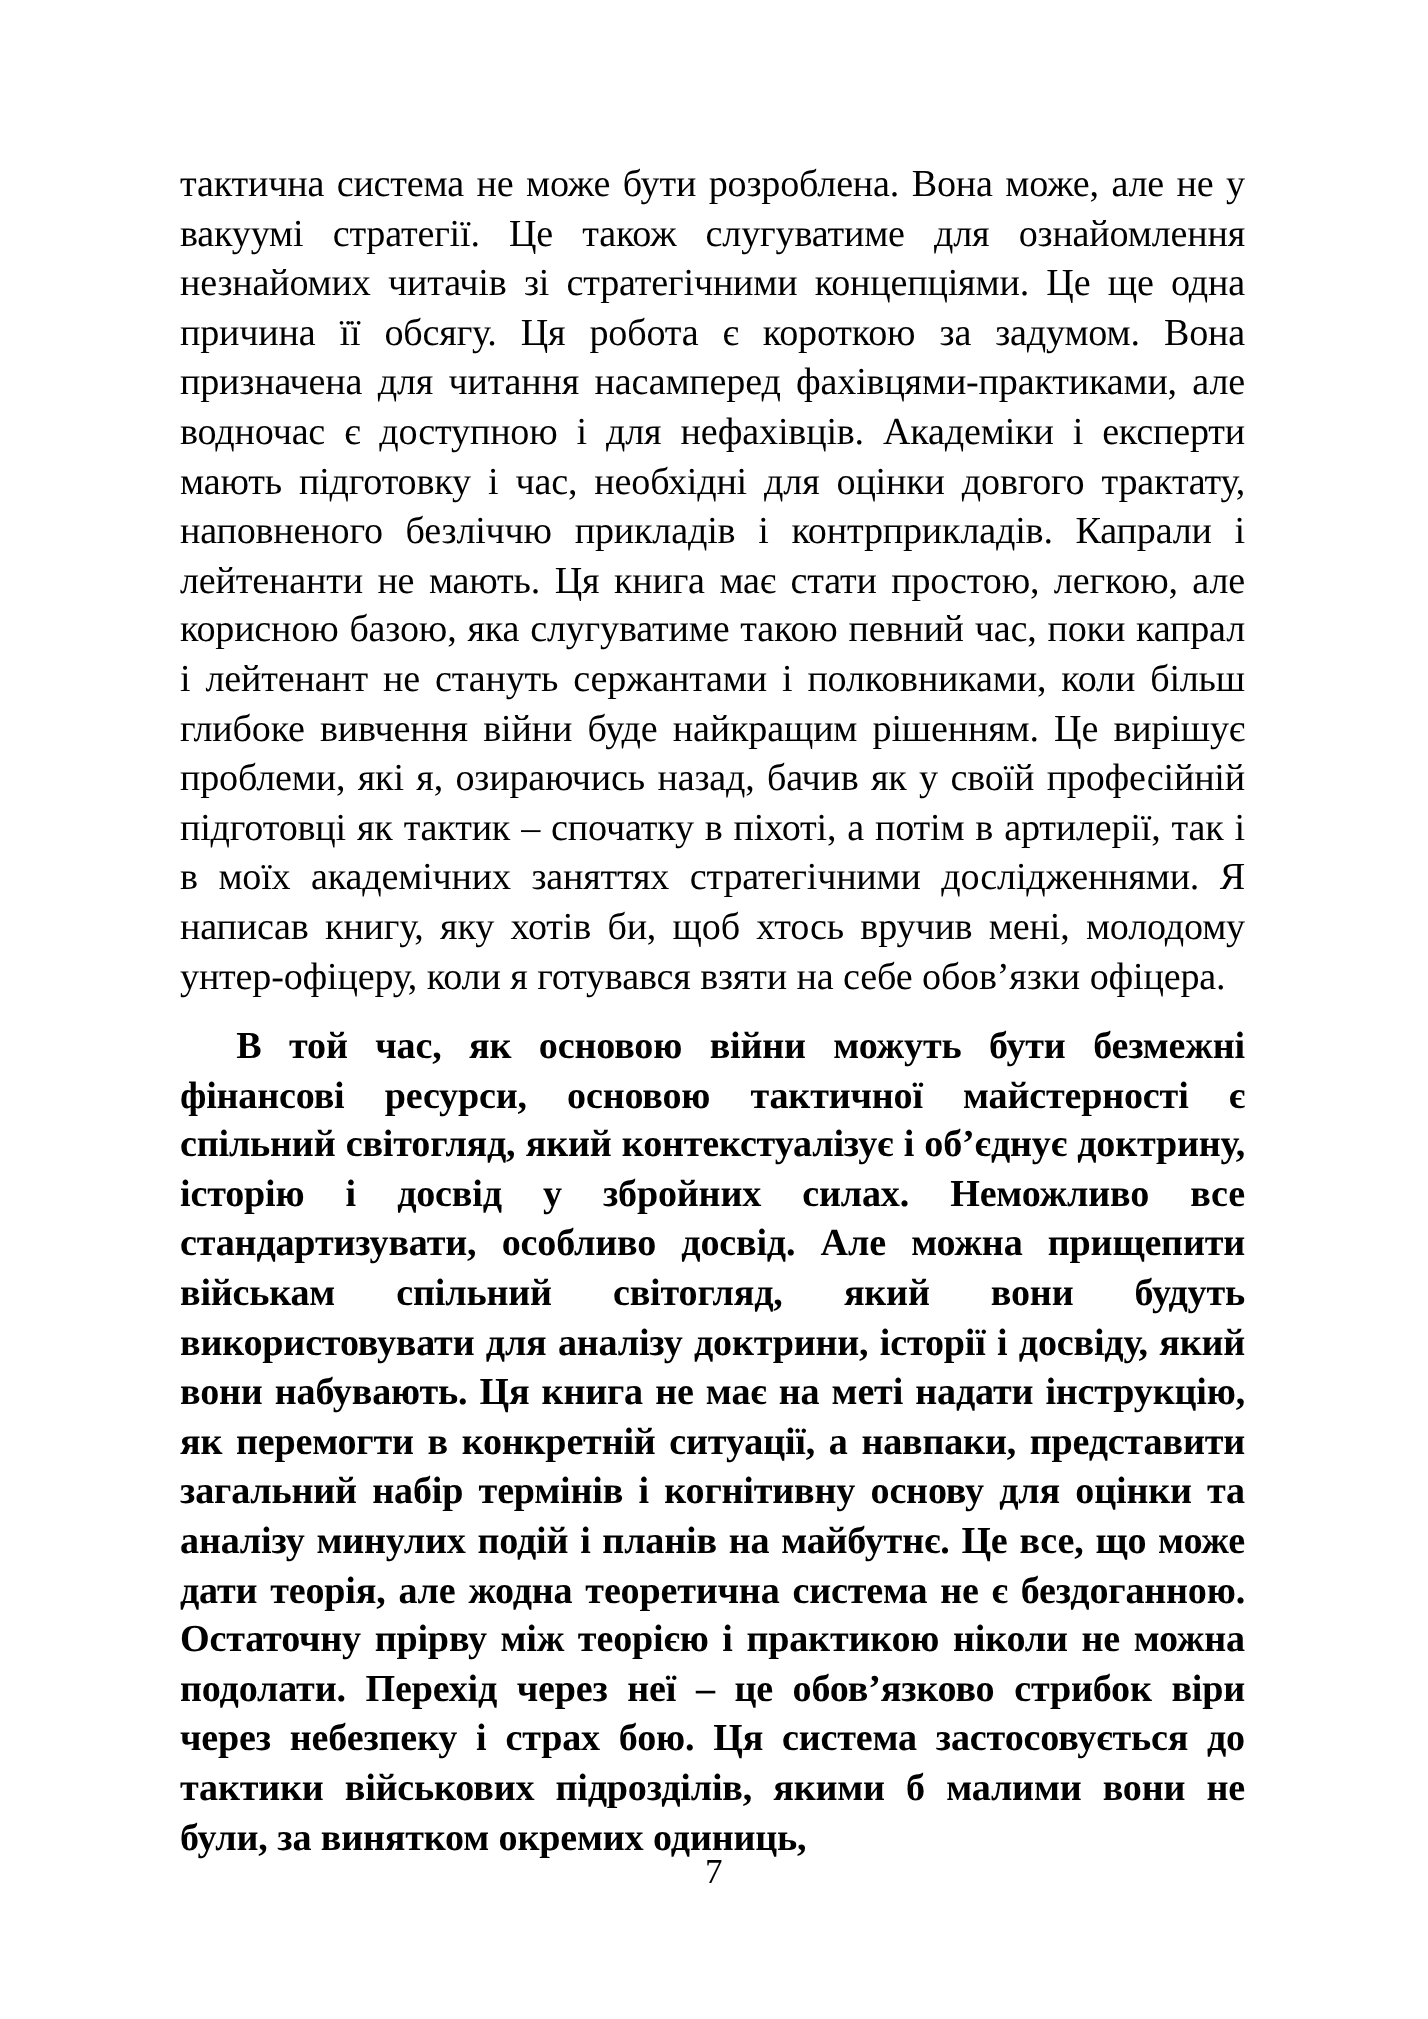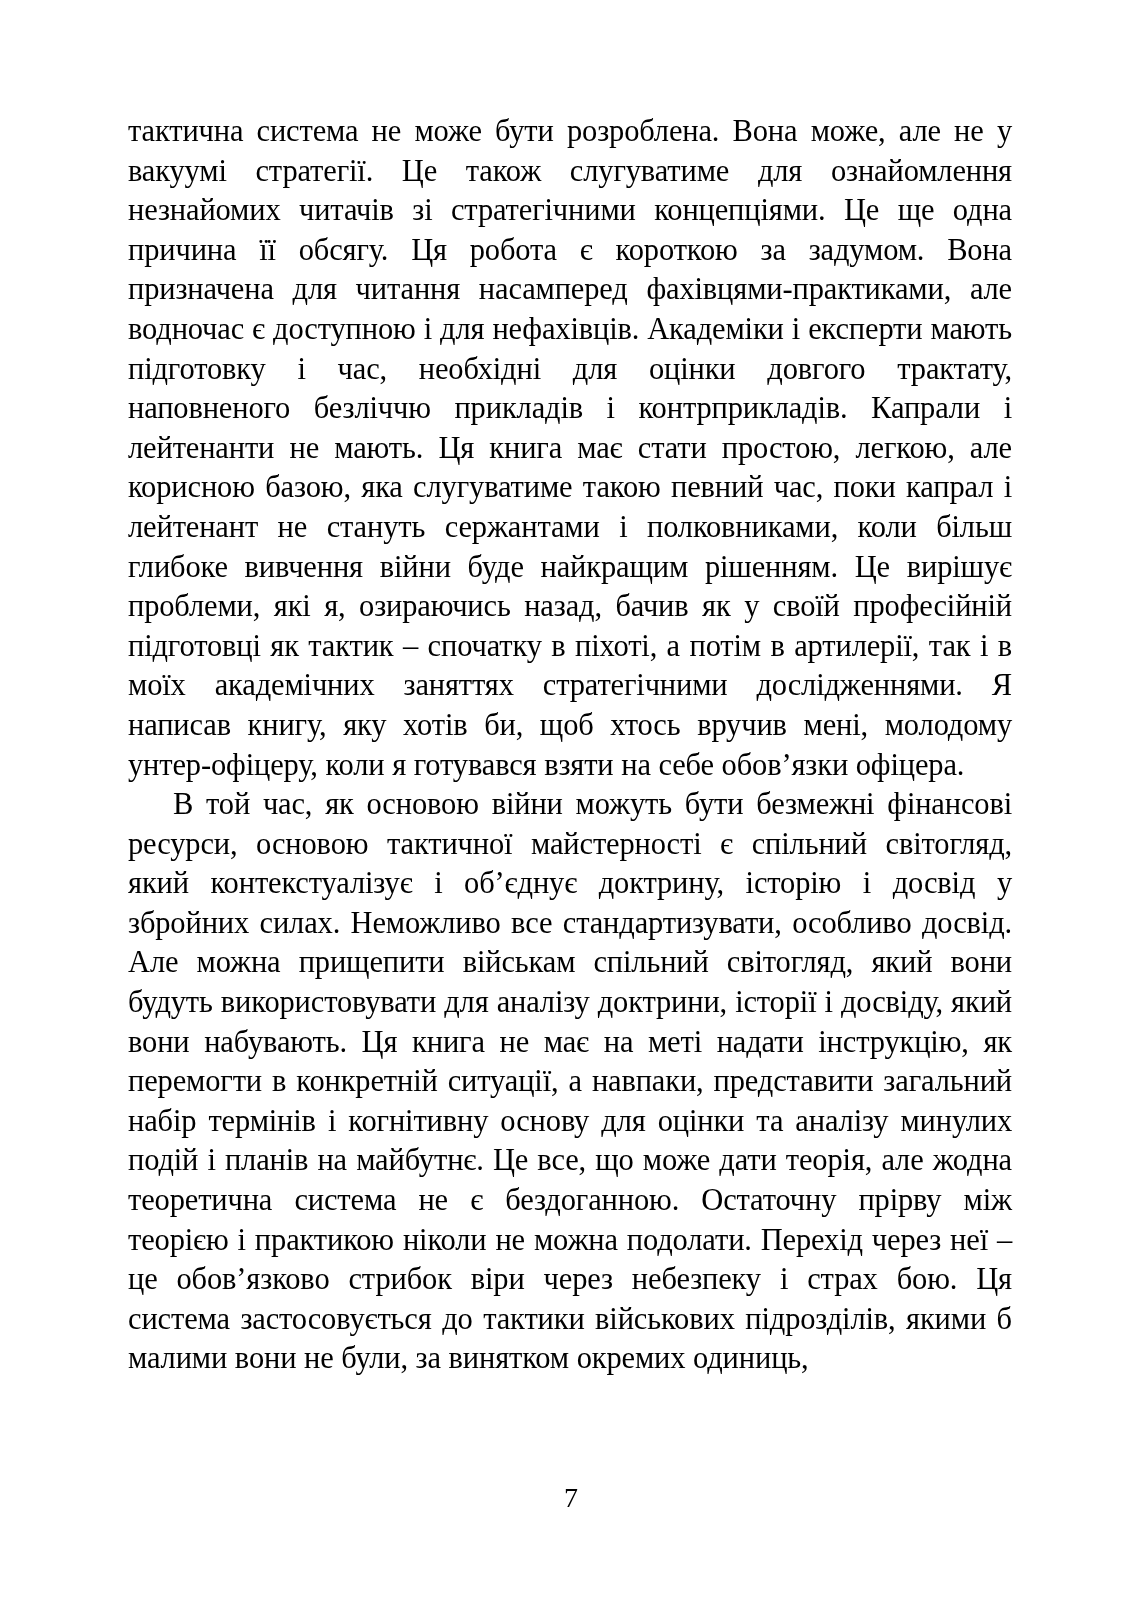--- a/index.html
+++ b/index.html
@@ -16,33 +16,34 @@
     font-family: "Liberation Serif", "DejaVu Serif", serif;
     color: #000000;
   }
   .text-column {
     position: absolute;
     left: 128px;
     top: 112px;
     width: 884px;
   }
   .body-par {
-    margin: 0;
+    margin: 16px;
     font-size: 30.5px;
     line-height: 39.6px;
     text-align: justify;
     text-justify: inter-word;
     letter-spacing: -0.15px;
     word-spacing: 0.2px;
     -webkit-font-smoothing: none;
     font-stretch: semi-condensed;
     transform-origin: left top;
   }
   .body-par.indented {
     text-indent: 45px;
+    font-weight: bold;
   }
   .body-par.first {
     text-indent: 0;
   }
   .page-number {
     position: absolute;
     left: 0;
     right: 0;
     top: 1482px;
     text-align: center;

